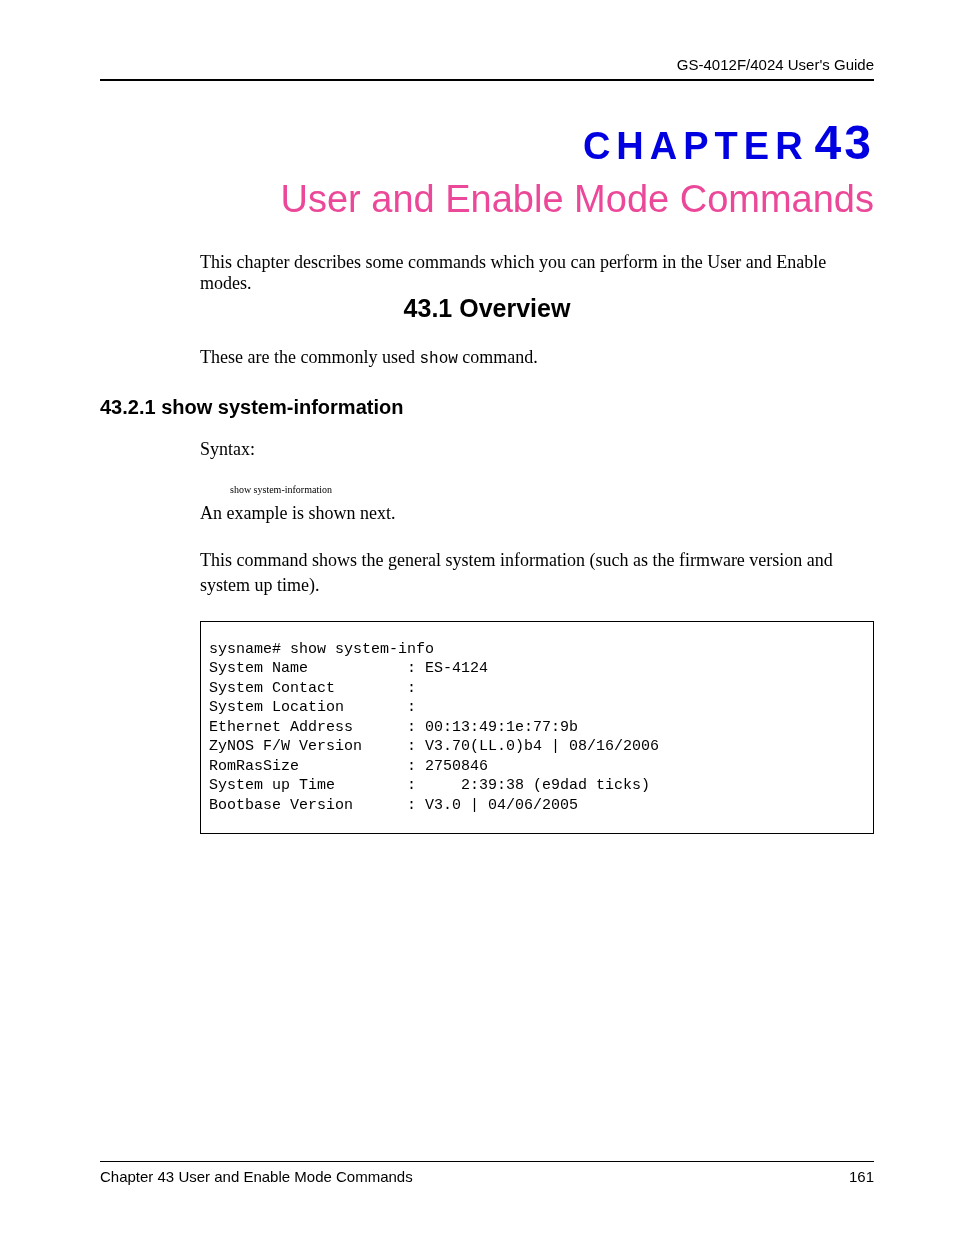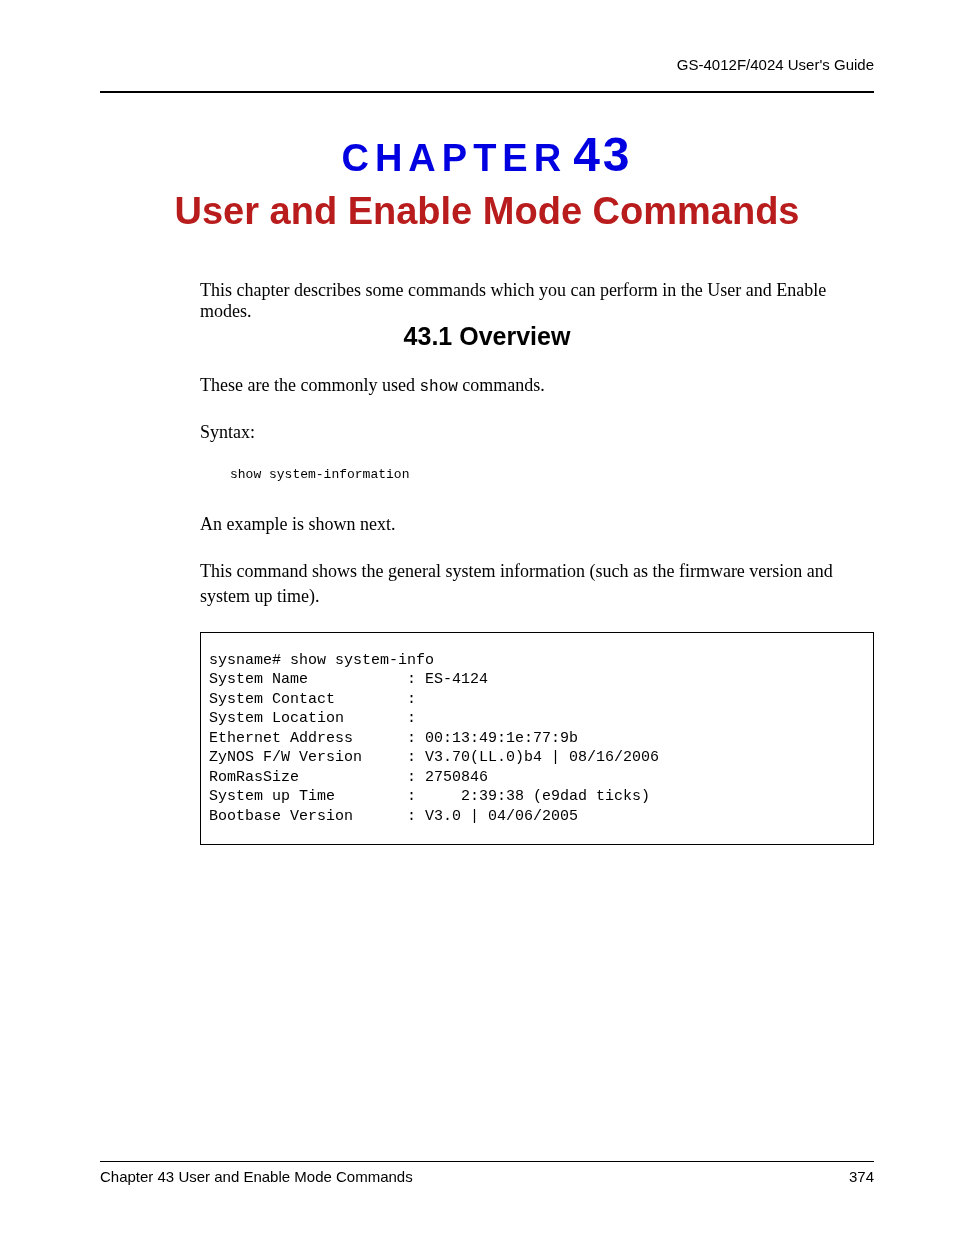--- a/index.html
+++ b/index.html
@@ -13,51 +13,51 @@
     width: 954px;
     height: 1235px;
     box-sizing: border-box;
     padding: 56px 80px 40px 100px;
     position: relative;
   }
   .header-area {
     text-align: right;
     font-size: 15px;
     font-family: Arial, Helvetica, sans-serif;
-    padding-bottom: 18px;
+    padding-bottom: 6px;
   }
   .rule {
     border-top: 2px solid #000;
     margin: 0;
   }
   .rule-thin {
     border-top: 1.5px solid #000;
     margin: 0;
   }
   .chapter-block {
-    text-align: center;
+    text-align: right;
     margin-top: 34px;
-    margin-bottom: 44px;
+    margin-bottom: 28px;
   }
   .chapter-line1 {
     color: #0000e0;
     font-family: Arial, Helvetica, sans-serif;
     font-weight: bold;
     font-size: 38px;
     letter-spacing: 6px;
   }
   .chapter-line1 .num {
     font-size: 48px;
     letter-spacing: 3px;
     margin-left: 6px;
   }
   .chapter-line2 {
-    color: #b91c1c;
+    color: #ec4899;
     font-family: Arial, Helvetica, sans-serif;
-    font-weight: bold;
+    font-weight: normal;
     font-size: 38px;
     line-height: 1.25;
     margin-top: 6px;
   }
   .intro {
     font-size: 18px;
     margin-left: 100px;
   }
   .h2 {
     font-family: Arial, Helvetica, sans-serif;
@@ -78,24 +78,24 @@
     margin-left: 100px;
     margin-bottom: 22px;
     line-height: 1.4;
   }
   .body-text .mono-inline {
     font-family: "Courier New", Courier, monospace;
     font-size: 16px;
     text-align: center;
   }
   .syntax-block {
-    font-family: Liberation Mono, monospace;
-    font-size: 13px;
+    font-family: Liberation Serif, serif;
+    font-size: 10px;
     margin-left: 130px;
-    margin-bottom: 30px;
+    margin-bottom: 6px;
   }
   .code-box {
     border: 1px solid #000;
     font-family: "Courier New", Courier, monospace;
     font-size: 15px;
     margin-left: 100px;
     padding: 18px 8px;
     white-space: pre;
     line-height: 1.3;
   }
@@ -128,23 +128,24 @@
       <span>CHAPTER</span><span class="num">43</span>
     </div>
     <div class="chapter-line2">User and Enable Mode Commands</div>
   </div>
 
   <div class="intro">This chapter describes some commands which you can perform in the User and Enable modes.</div>
 
   <div class="h2">43.1  Overview</div>
 
   <div class="body-text">
-    <span>These are the commonly used </span><span class="mono-inline">show</span><span> commands.</span>
+    <span>These are the commonly used </span><span class="mono-inline">show</span><span> command.</span>
   </div>
 
+  <div class="h3">43.2.1  show system-information</div>
 
   <div class="body-text">Syntax:</div>
   <div class="syntax-block">show system-information</div>
 
   <div class="body-text">An example is shown next.</div>
   <div class="body-text">This command shows the general system information (such as the firmware version and system up time).</div>
 
   <div class="code-box">sysname# show system-info
 System Name           : ES-4124
 System Contact        :
@@ -152,17 +153,17 @@
 Ethernet Address      : 00:13:49:1e:77:9b
 ZyNOS F/W Version     : V3.70(LL.0)b4 | 08/16/2006
 RomRasSize            : 2750846
 System up Time        :     2:39:38 (e9dad ticks)
 Bootbase Version      : V3.0 | 04/06/2005</div>
 
   <div class="footer">
     <div class="rule-thin"></div>
     <div class="footer-row">
       <span>Chapter 43  User and Enable Mode Commands</span>
-      <span>374</span>
+      <span>161</span>
     </div>
   </div>
 
 </div>
 
 </body></html>

